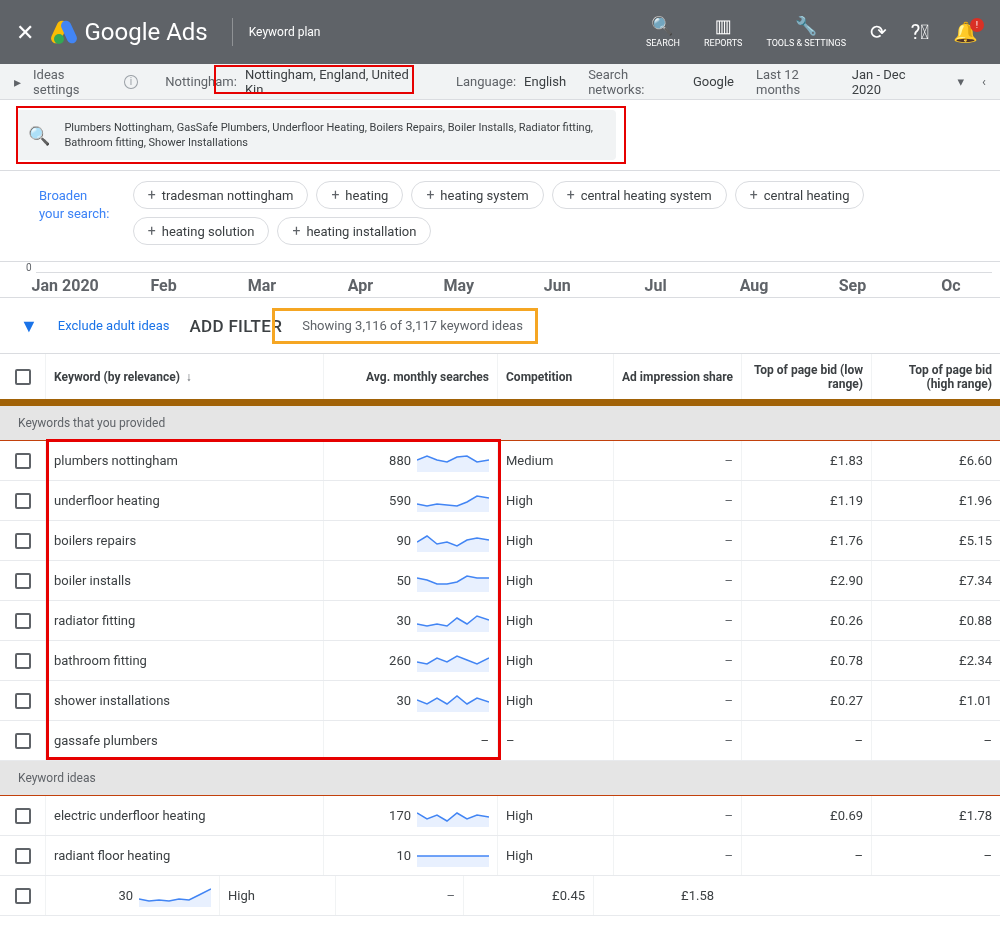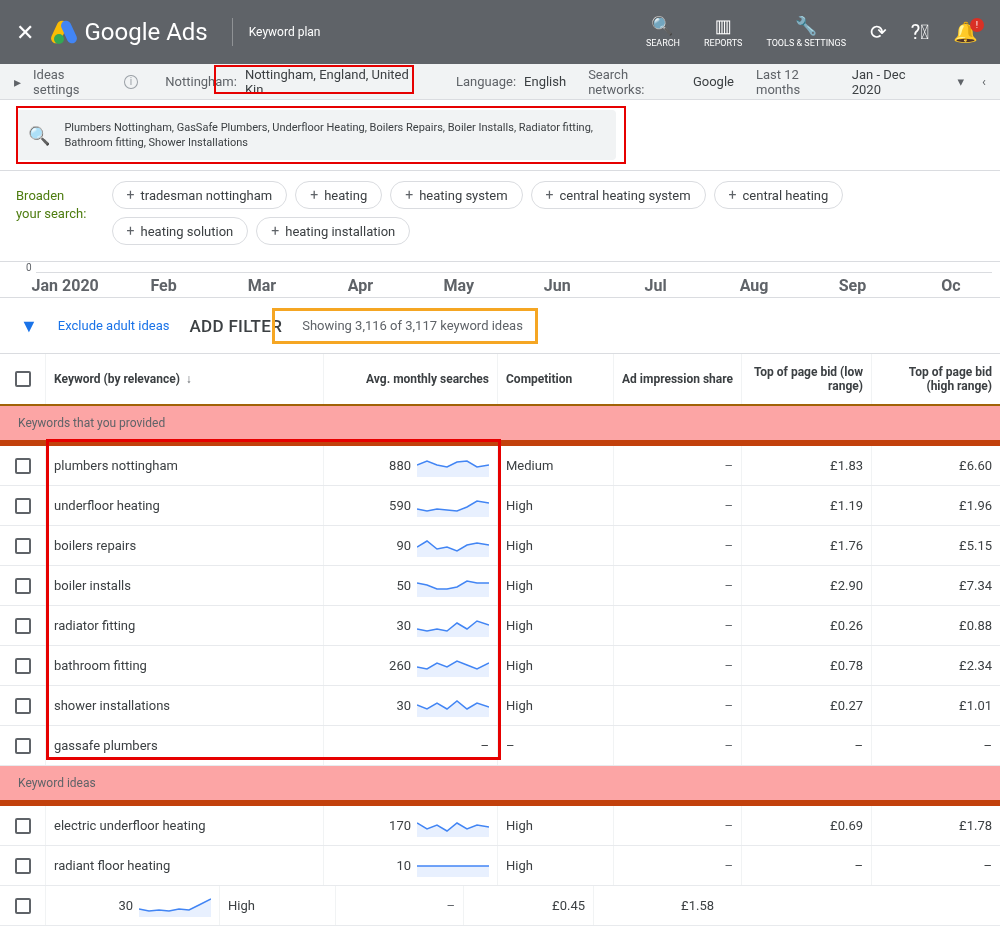--- a/index.html
+++ b/index.html
@@ -28,52 +28,52 @@
   .settings-row .info-ic { border:1.5px solid #9aa0a6; border-radius:50%; width:14px; height:14px; display:inline-flex; align-items:center; justify-content:center; font-size:10px; color:#9aa0a6; margin-left:4px;}
   .red-box-1 { position:absolute; border:2.5px solid #e60000; }
   
   .search-bar-wrap { padding:10px 16px 10px 16px; border-bottom:1px solid #dadce0; position:relative;}
   .search-bar { background:#f1f3f4; border-radius:4px; display:flex; align-items:center; padding:6px 12px; gap:14px; height:50px; width:600px;}
   .search-bar .ic { font-size:18px; color:#3c4043; }
   .search-bar .txt { font-size:11px; color:#3c4043; line-height:1.4; }
   .red-box-2 { position:absolute; border:2.5px solid #e60000; left:16px; top:6px; width:610px; height:58px; pointer-events:none; }
 
   .broaden-row { display:flex; padding:10px 16px 16px 16px; border-bottom:1px solid #dadce0; gap:20px; align-items:flex-start;}
-  .broaden-lbl { font-size:13px; color:#4d7c0f; width:90px; line-height:1.4; padding-top:6px;}
+  .broaden-lbl { font-size:13px; color:#3b82f6; width:90px; line-height:1.4; padding-top:6px;margin-left:23px;}
   .chips { display:flex; flex-wrap:wrap; gap:8px; }
   .chip { border:1px solid #dadce0; border-radius:16px; padding:5px 14px; font-size:13px; color:#3c4043; display:flex; align-items:center; gap:6px; background:#fff;}
   .chip .plus { font-size:14px; color:#5f6368;}
 
   .timeline { height:36px; border-bottom:1px solid #dadce0; position:relative; }
   .timeline .zero { position:absolute; left:26px; top:0; font-size:10px; color:#5f6368;}
   .timeline .tick-row { position:absolute; bottom:2px; left:16px; right:0; display:flex; }
   .timeline .tick { flex:1; font-size:16px; color:#5f6368; text-align:center;font-weight:bold;}
   .timeline .baseline { position:absolute; left:36px; right:8px; top:10px; height:1px; background:#dadce0;}
 
   .filter-row { height:56px; display:flex; align-items:center; padding:0 20px; border-bottom:1px solid #dadce0; gap:20px; position:relative;}
   .funnel { color:#1a73e8; font-size:18px;}
   .link-blue { color:#1a73e8; font-size:13px; }
   .add-filter { color:#3c4043; font-size:17px; font-weight:500; letter-spacing:0.3px;}
   .showing { color:#5f6368; font-size:13px;}
   .orange-box { position:absolute; border:3px solid #f5a623; left:272px; top:10px; width:266px; height:36px; pointer-events:none;}
 
-  .table-head { display:flex; height:52px; border-bottom:2px solid #a16207; align-items:stretch; font-size:12px; font-weight:700; color:#3c4043;}
+  .table-head { display:flex; height:52px; border-bottom:7px solid #a16207; align-items:stretch; font-size:12px; font-weight:700; color:#3c4043;}
   .th, .td { display:flex; align-items:center; padding:6px 8px; border-right:1px solid #f1f3f4;}
   .c-check { width:46px; justify-content:center;}
   .c-kw { width:278px; }
   .c-avg { width:174px; justify-content:flex-end; text-align:right;}
   .c-comp { width:116px; }
   .c-imp { width:128px; justify-content:flex-end; text-align:right;}
   .c-low { width:130px; justify-content:flex-end; text-align:right;}
   .c-high { width:128px; justify-content:flex-end; text-align:right; border-right:none;}
   .th.c-avg, .th.c-imp, .th.c-low, .th.c-high { text-align:right; justify-content:flex-end;}
   .sort-arrow { margin-left:6px; font-size:12px; color:#5f6368;}
   .chk { width:16px; height:16px; border:2px solid #5f6368; border-radius:2px; display:inline-block;}
 
-  .section-hdr { background:#fca5a5; padding:10px 18px; font-size:12px; color:#5f6368; border-bottom:6px solid #c2410c;}
+  .section-hdr { background:#e5e5e5; padding:10px 18px; font-size:12px; color:#5f6368; border-bottom:1px solid #c2410c;}
   .row { display:flex; height:40px; border-bottom:1px solid #e8eaed; align-items:stretch; font-size:13px; color:#3c4043;}
   .row .c-kw { padding-left:8px;}
   .avg-cell { display:flex; align-items:center; justify-content:flex-end; gap:6px; width:100%;}
   .spark { width:72px; height:22px; }
   .spark polyline { fill:none; stroke:#4285f4; stroke-width:1.5;}
   .spark polygon { fill:#e8f0fe; }
   .dash { color:#5f6368;}
   
   .red-box-3 { position:absolute; border:3px solid #e60000; pointer-events:none;}
   .table-wrap { position:relative; }

